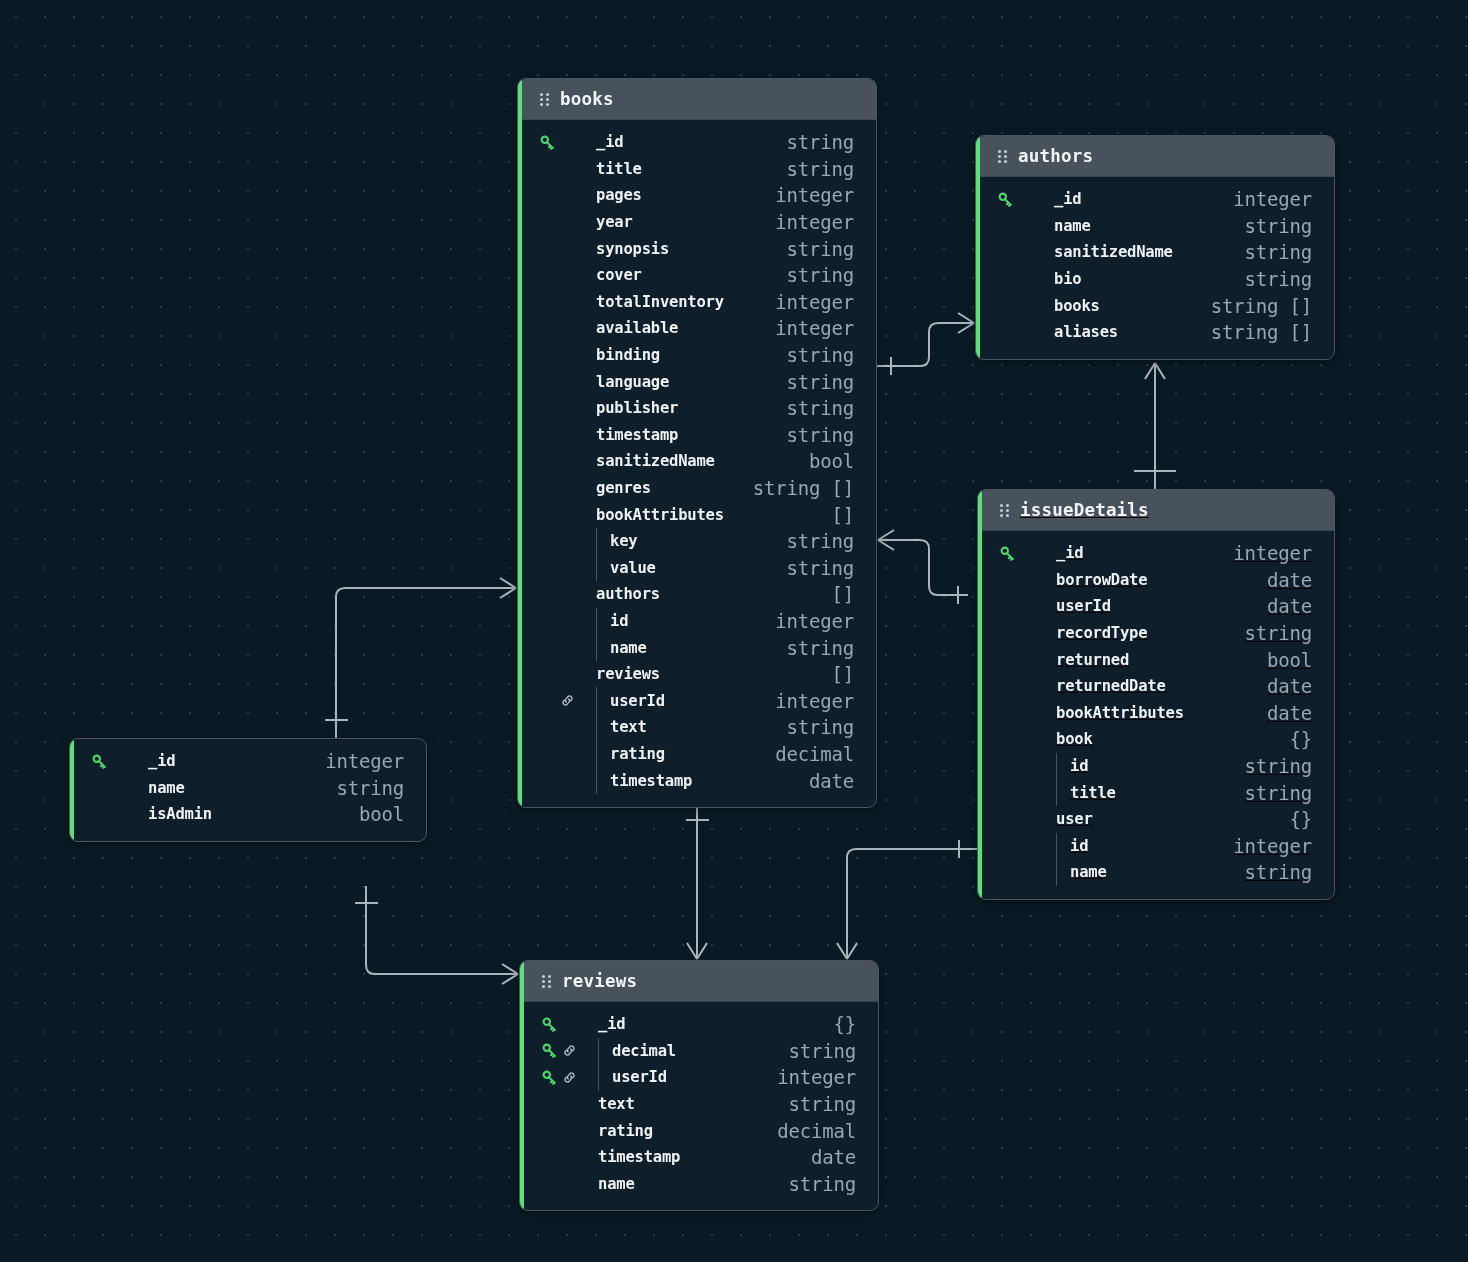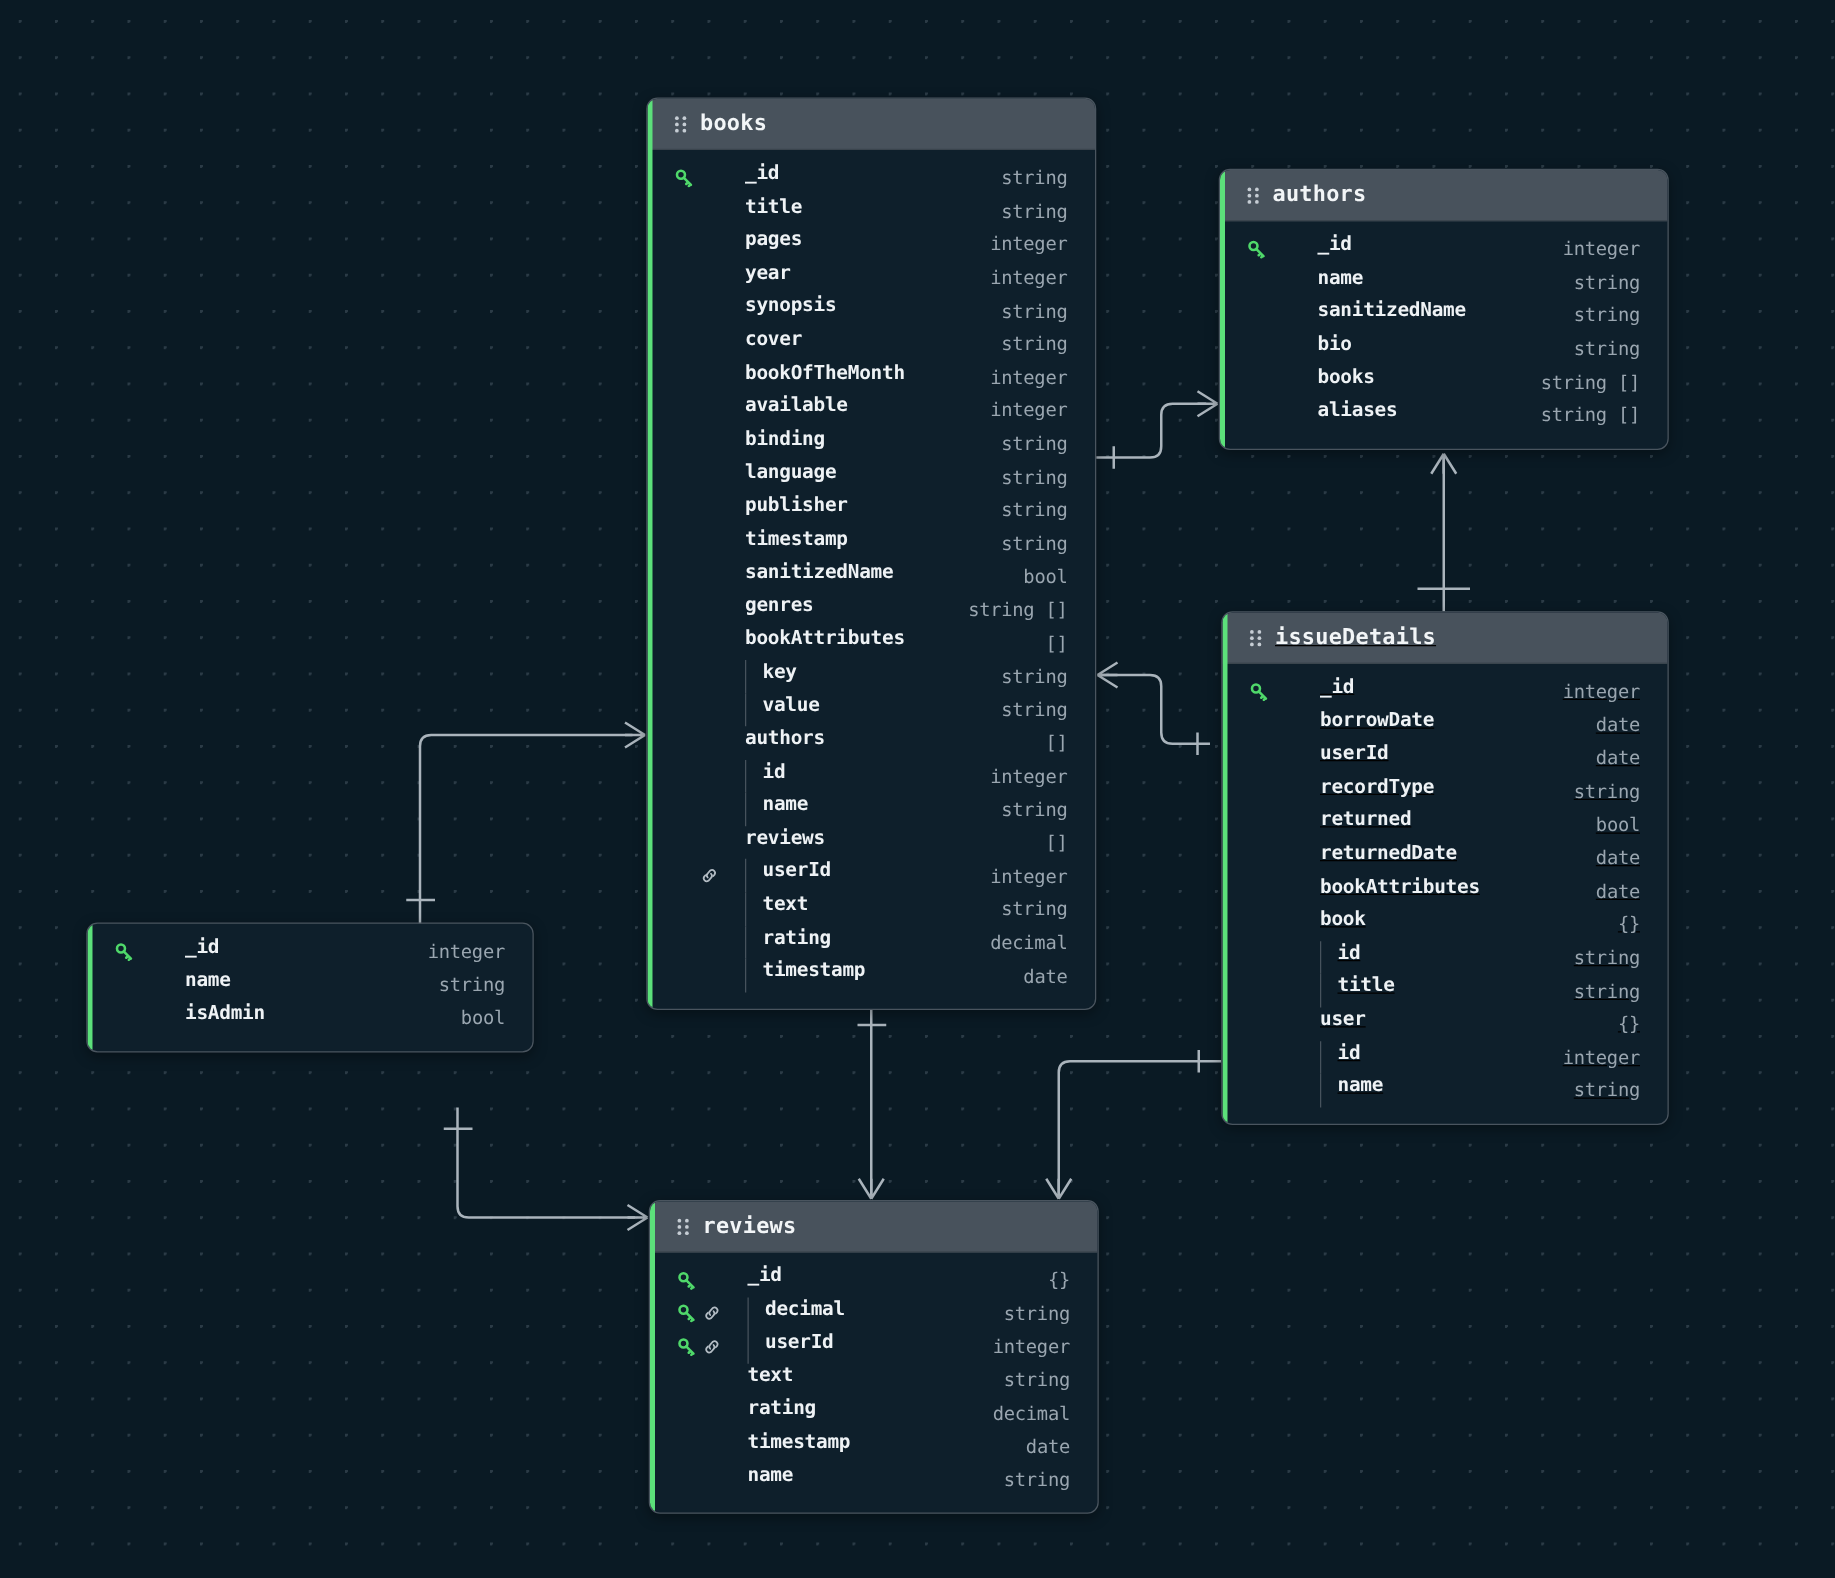--- a/index.html
+++ b/index.html
@@ -115,21 +115,21 @@
     width: 15px;
     height: 15px;
     flex: none;
     display: block;
   }
   .icon-spacer { width: 15px; flex: none; }
 
   .field-wrap {
     flex: 1 1 auto;
     display: flex;
-    align-items: flex-start;
+    align-items: center;
     height: 100%;
     min-width: 0;
   }
 
   .indent-guide {
     width: 1px;
     align-self: stretch;
     background: #46525c;
     margin-right: 13px;
     flex: none;
@@ -138,21 +138,21 @@
   .field-name {
     color: #eef2f5;
     font-size: 15.5px;
     font-weight: bold;
     white-space: nowrap;
     letter-spacing: -0.2px;
   }
 
   .field-type {
     color: #9aa6b0;
-    font-size: 15px;
+    font-size: 19px;
     font-weight: normal;
     white-space: nowrap;
     text-align: right;
     letter-spacing: -0.2px;
     flex: none;
   }
 
   
   #tbl-books      { left: 517px;  top: 78px;   width: 360px; }
   #tbl-authors    { left: 975px;  top: 135px;  width: 360px; }
@@ -274,21 +274,21 @@
             <span class="field-name">cover</span>
           </div>
           <span class="field-type">string</span>
         </div>
         <div class="row">
           <div class="gutter">
             <span class="icon-spacer"></span>
             <span class="icon-spacer"></span>
           </div>
           <div class="field-wrap">
-            <span class="field-name">bookOfTheMonth</span>
+            <span class="field-name">totalInventory</span>
           </div>
           <span class="field-type">integer</span>
         </div>
         <div class="row">
           <div class="gutter">
             <span class="icon-spacer"></span>
             <span class="icon-spacer"></span>
           </div>
           <div class="field-wrap">
             <span class="field-name">available</span>

